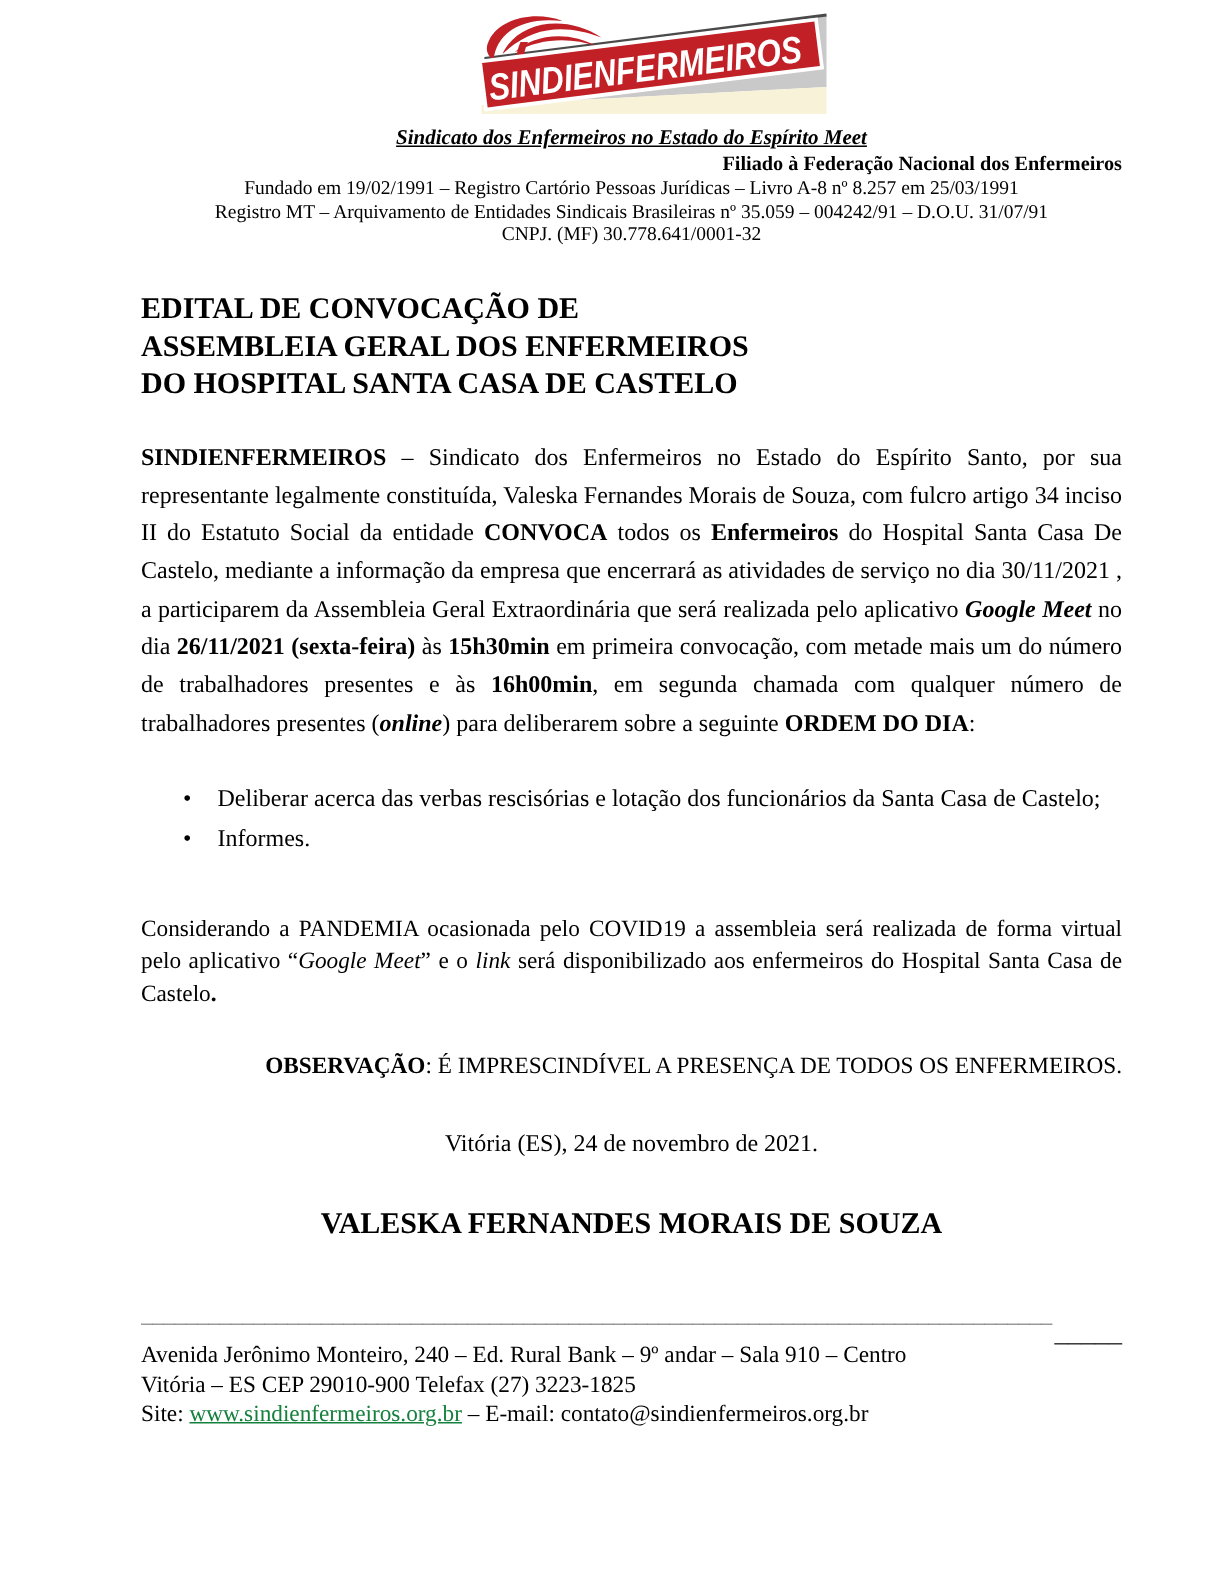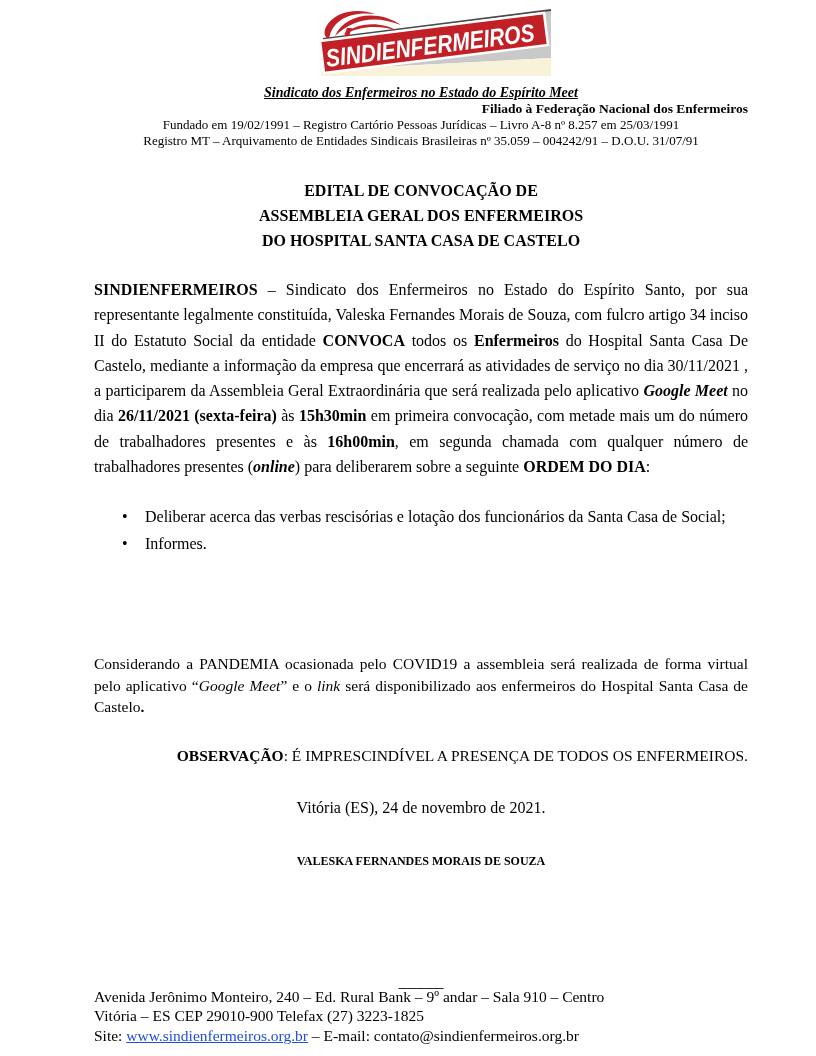--- a/index.html
+++ b/index.html
@@ -14,48 +14,48 @@
   .bi{font-weight:bold;font-style:italic;}
 
   
   .logo-wrap{width:240px;margin:0 auto;transform:translateX(12px);}
   .logo-wrap svg{display:block;}
   .org-name{font-size:14px;font-weight:bold;font-style:italic;text-decoration:underline;text-align:center;line-height:17px;margin-top:4px;}
   .affil{font-size:13.5px;font-weight:bold;text-align:right;line-height:16px;}
   .reg{font-size:13px;text-align:center;line-height:15.5px;}
 
   
-  .doc-title{margin-top:30px;text-align:center;font-weight:bold;font-size:16px;line-height:25px;}
+  .doc-title{margin-top:30px;text-align:left;font-weight:bold;font-size:20px;line-height:25px;}
 
   
   .body-par{
     margin:24px 0 0 0;font-size:16px;line-height:25.3px;text-align:justify;
   }
 
   
   .order-list{list-style:none;margin:24px 0 0 0;padding:0 0 0 28px;font-size:16px;}
   .order-list li{line-height:27px;}
   .bullet{display:inline-block;width:23px;}
 
   
-  .consider{margin:96px 0 0 0;font-size:15.5px;line-height:21.5px;text-align:justify;}
+  .consider{margin:36px 0 0 0;font-size:15.5px;line-height:21.5px;text-align:justify;}
 
   
   .obs{margin:28px 0 0 0;text-align:right;font-size:15.5px;line-height:20px;}
 
   .date-line{margin:32px 0 0 0;text-align:center;font-size:16px;line-height:20px;}
-  .sign-line{margin:33px 0 0 0;text-align:center;font-size:12px;font-weight:bold;line-height:20px;}
+  .sign-line{margin:33px 0 0 0;text-align:center;font-size:20px;font-weight:bold;line-height:20px;}
 
   
   .footer{margin-top:46px;}
   .rule-long{font-size:15px;line-height:11px;white-space:nowrap;overflow:hidden;color:#1a1a1a;}
-  .rule-short{font-size:18px;line-height:11px;text-align:center;color:#1a1a1a;margin-top:48px;}
+  .rule-short{font-size:18px;line-height:11px;text-align:right;color:#1a1a1a;}
   .addr{font-size:15.5px;text-align:left;line-height:19.5px;}
   .addr:first-of-type{margin-top:3px;}
-  .site-link{text-decoration:underline;color:#1d4ed8;}
+  .site-link{text-decoration:underline;color:#15803d;}
 </style>
 </head>
 <body>
 
 <div class="page">
 
   <header>
     <div class="logo-wrap">
       <svg width="240" height="74" viewBox="0 0 240 74">
 
@@ -72,32 +72,33 @@
         </g>
 
         <polygon points="7,35 231,7 235,39 11,67" fill="#C02026" stroke="#FFFFFF" stroke-width="2.5"></polygon>
         <text transform="translate(14,61) rotate(-7.1)" font-family="Liberation Sans, sans-serif" font-weight="bold" font-style="italic" font-size="25" fill="#FFFFFF" textLength="210" lengthAdjust="spacingAndGlyphs">SINDIENFERMEIROS</text>
       </svg>
     </div>
     <div class="org-name">Sindicato dos Enfermeiros no Estado do Espírito Meet</div>
     <div class="affil">Filiado à Federação Nacional dos Enfermeiros</div>
     <div class="reg">Fundado em 19/02/1991 – Registro Cartório Pessoas Jurídicas – Livro A-8 nº 8.257 em 25/03/1991</div>
     <div class="reg">Registro MT – Arquivamento de Entidades Sindicais Brasileiras nº 35.059 – 004242/91 – D.O.U. 31/07/91</div>
+    <div class="reg">CNPJ. (MF) 30.778.641/0001-32</div>
   </header>
 
   <div class="doc-title">
     <div>EDITAL DE CONVOCAÇÃO DE</div>
     <div>ASSEMBLEIA GERAL DOS ENFERMEIROS</div>
     <div>DO HOSPITAL SANTA CASA DE CASTELO</div>
   </div>
 
   <p class="body-par"><span class="b">SINDIENFERMEIROS</span><span> – Sindicato dos Enfermeiros no Estado do Espírito Santo, por sua representante legalmente constituída, Valeska Fernandes Morais de Souza, com fulcro artigo 34 inciso II do Estatuto Social da entidade </span><span class="b">CONVOCA</span><span> todos os </span><span class="b">Enfermeiros</span><span> do Hospital Santa Casa De Castelo, mediante a informação da empresa que encerrará  as atividades de serviço no dia 30/11/2021 , a participarem da Assembleia Geral Extraordinária que será realizada pelo aplicativo </span><span class="bi">Google Meet</span><span> no dia </span><span class="b">26/11/2021 (sexta-feira)</span><span> às </span><span class="b">15h30min</span><span> em primeira convocação, com metade mais um do número de trabalhadores presentes e às </span><span class="b">16h00min</span><span>, em segunda chamada com qualquer número de trabalhadores presentes (</span><span class="bi">online</span><span>) para  deliberarem sobre a seguinte </span><span class="b">ORDEM DO DIA</span><span>:</span></p>
 
   <ul class="order-list">
-    <li><span class="bullet">•</span><span>Deliberar acerca das verbas rescisórias e lotação dos funcionários da Santa Casa de Social;</span></li>
+    <li><span class="bullet">•</span><span>Deliberar acerca das verbas rescisórias e lotação dos funcionários da Santa Casa de Castelo;</span></li>
     <li><span class="bullet">•</span><span>Informes.</span></li>
   </ul>
 
   <p class="consider"><span>Considerando a PANDEMIA ocasionada pelo COVID19 a assembleia será realizada de forma virtual pelo aplicativo “</span><span class="i">Google Meet</span><span>” e o </span><span class="i">link</span><span> será disponibilizado aos enfermeiros do Hospital Santa Casa de Castelo</span><span class="b">.</span></p>
 
   <p class="obs"><span class="b">OBSERVAÇÃO</span><span>: É IMPRESCINDÍVEL A PRESENÇA DE TODOS OS ENFERMEIROS.</span></p>
 
   <p class="date-line">Vitória (ES), 24 de novembro de 2021.</p>
   <p class="sign-line">VALESKA FERNANDES MORAIS DE SOUZA</p>
 

